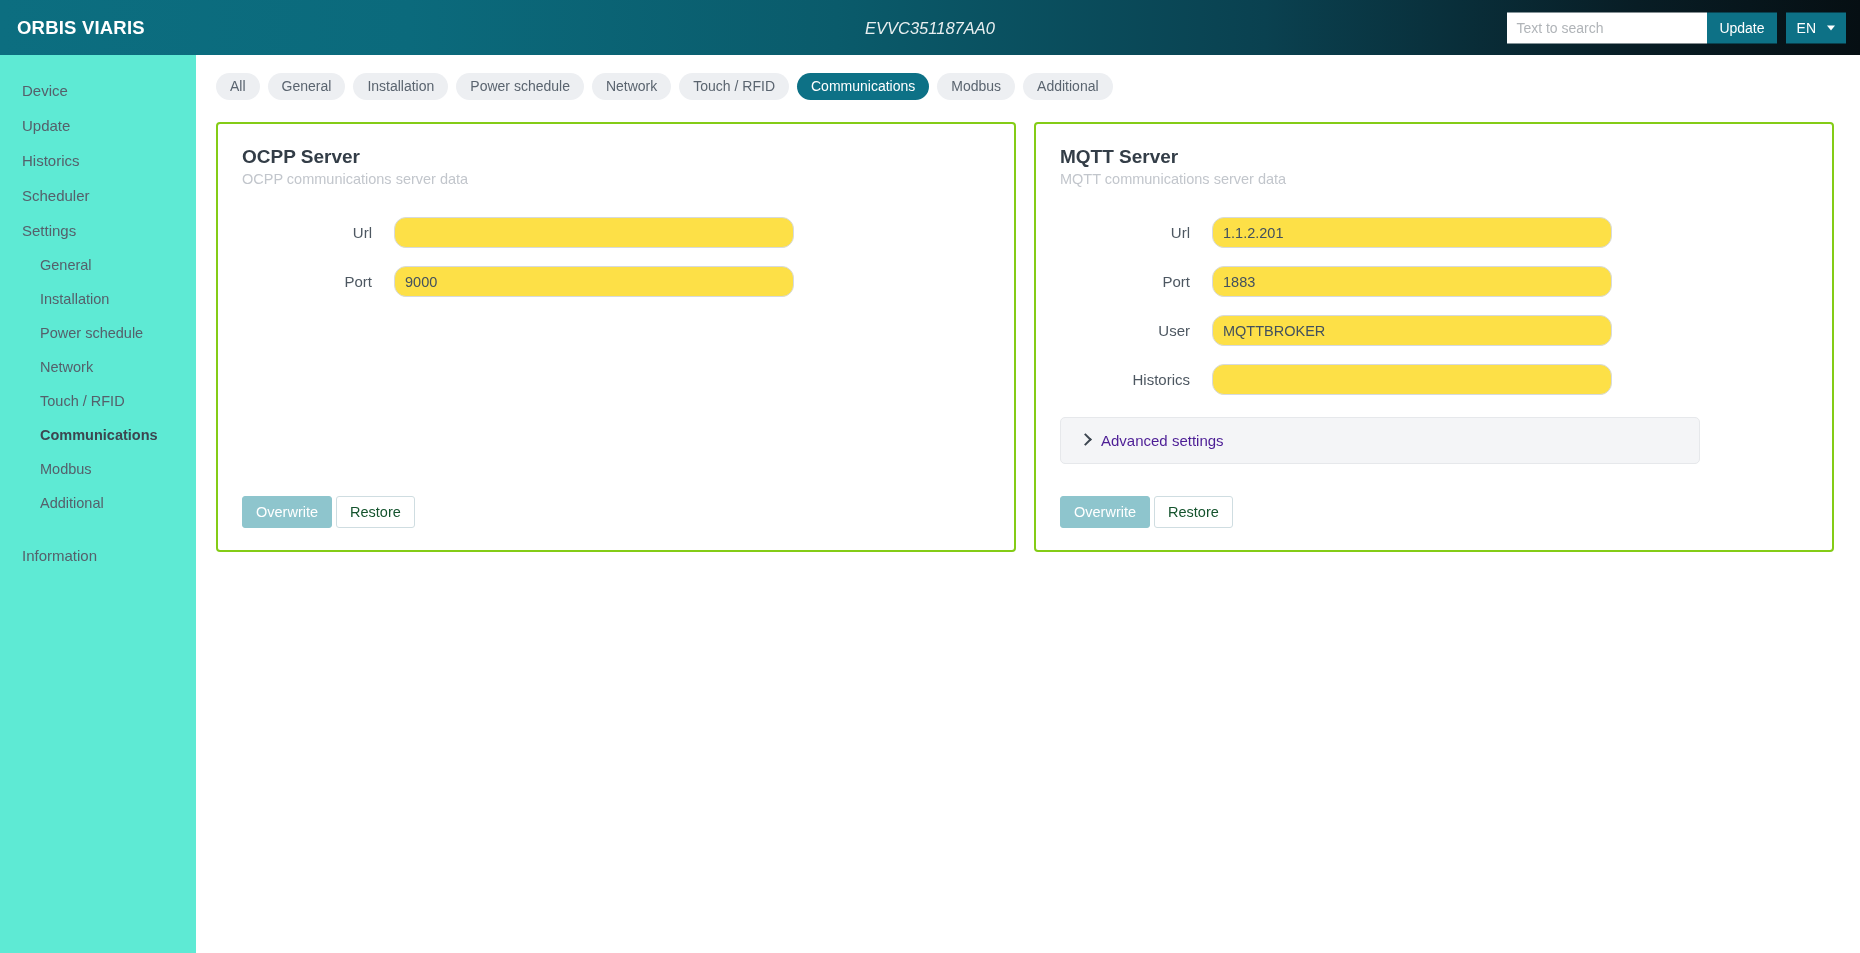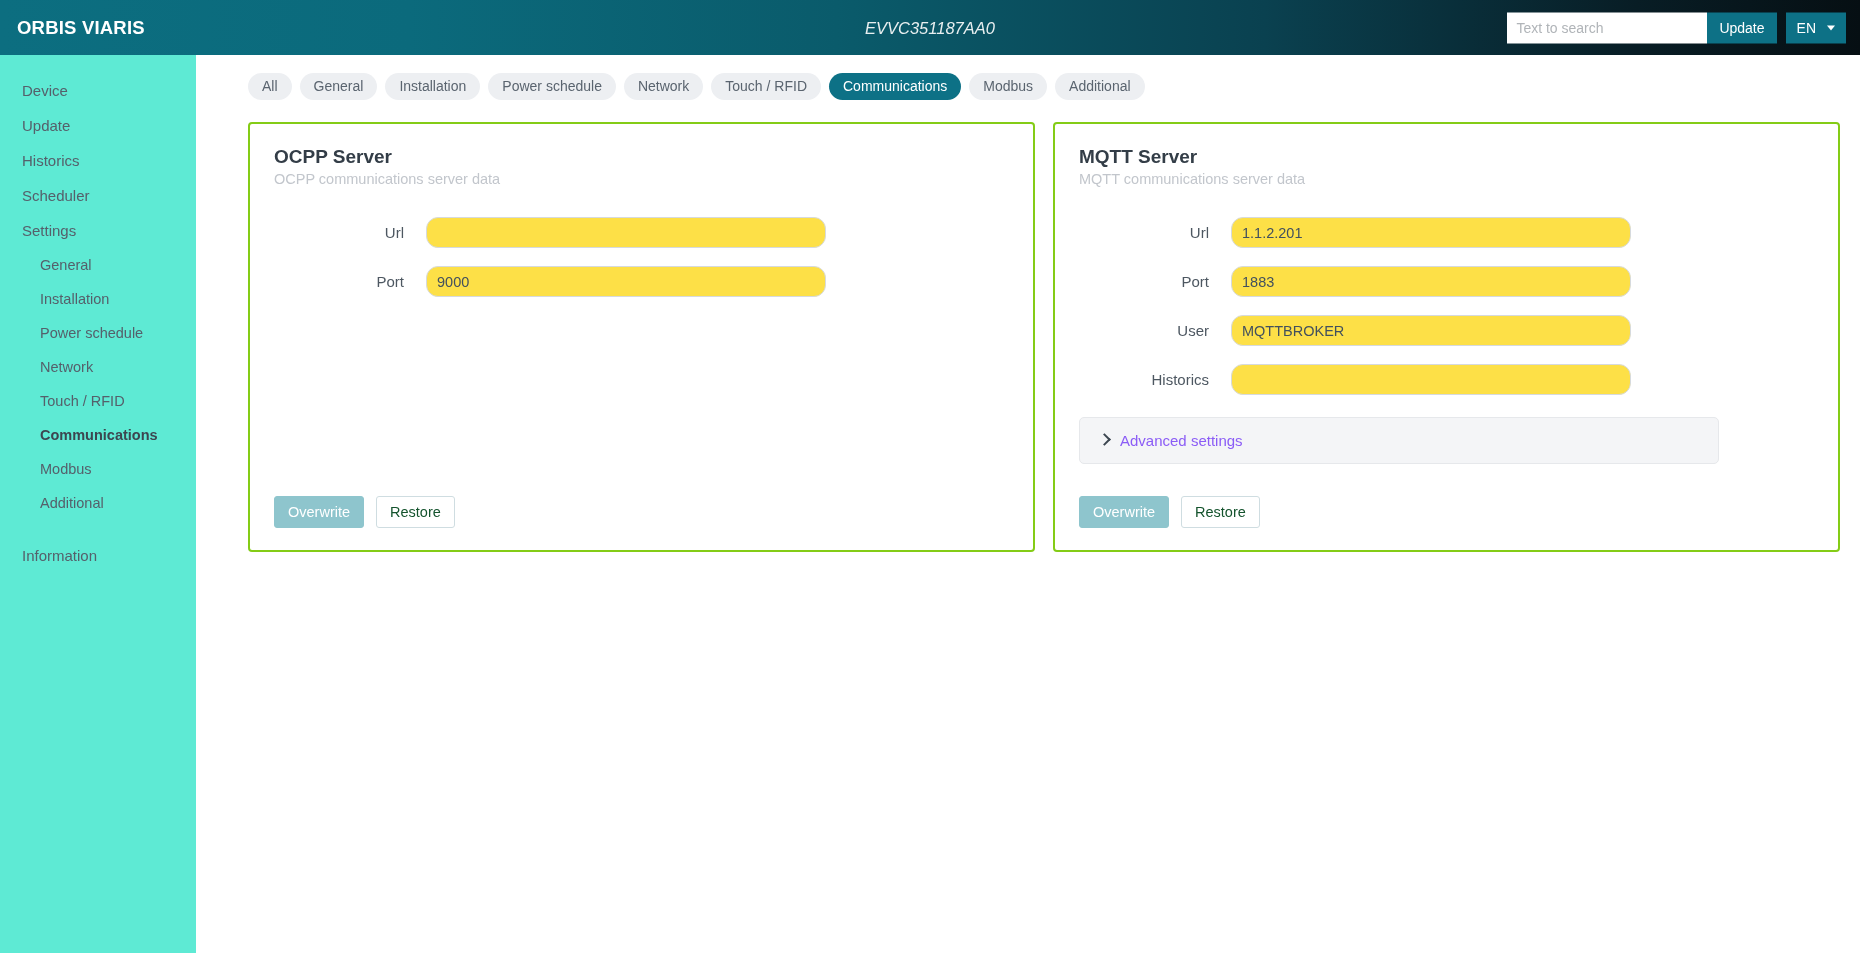--- a/index.html
+++ b/index.html
@@ -96,21 +96,20 @@
     white-space: nowrap;
   }
   .nav-item.sub { padding-left: 40px; font-size: 14.5px; }
   .nav-item.active { font-weight: bold; color: #3c4650; }
 
   
   .main {
     position: absolute; top: 55px; left: 196px;
     width: 1664px; height: 898px;
     background: #ffffff;
-    padding-left: 32px;
   }
 
   .tabbar {
     display: flex; align-items: center; gap: 8px;
     padding: 18px 0 0 20px;
   }
   .pill {
     background: #edeff2;
     color: #5a646f;
     border-radius: 14px;
@@ -189,26 +188,26 @@
   .chev {
     display: inline-block;
     width: 9px; height: 9px;
     border-right: 2.2px solid #3c4650;
     border-bottom: 2.2px solid #3c4650;
     transform: rotate(-45deg);
     margin-right: 11px;
     position: relative;
     top: -1px;
   }
-  .accordion-label { font-size: 15px; color: #8b5cf6; }
+  .accordion-label { font-size: 15px; color: #4c1d95; }
 
   .btn-row {
     position: absolute;
     left: 24px; bottom: 22px;
-    display: flex; gap: 12px; margin-top: 36px;
+    display: flex; gap: 4px; margin-top: 36px;
   }
   .btn-primary {
     background: #8ec5cd;
     color: #ffffff;
     border: 1px solid #8ec5cd;
     border-radius: 3px;
     font-family: "Liberation Sans", sans-serif;
     font-size: 14.5px;
     padding: 7px 13px;
     cursor: pointer;

